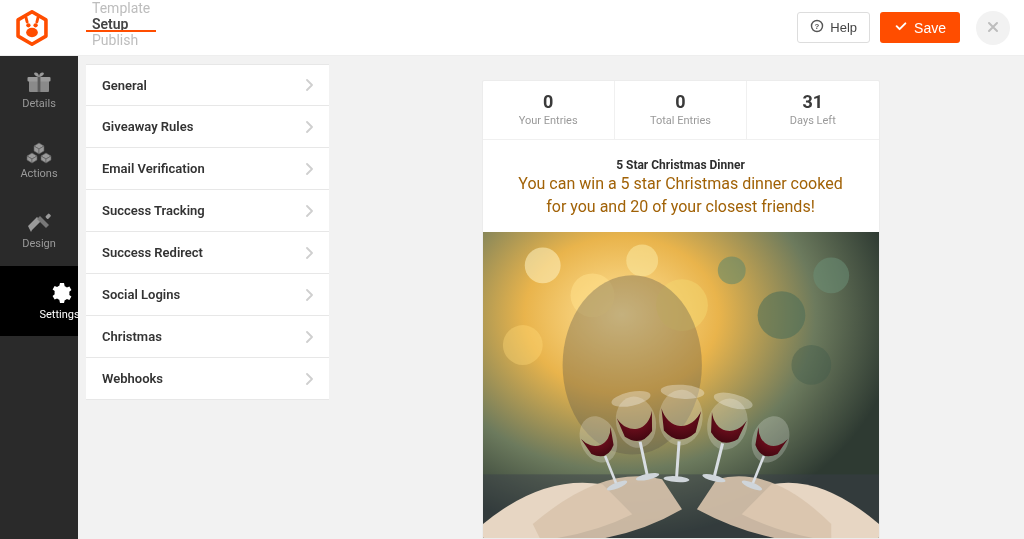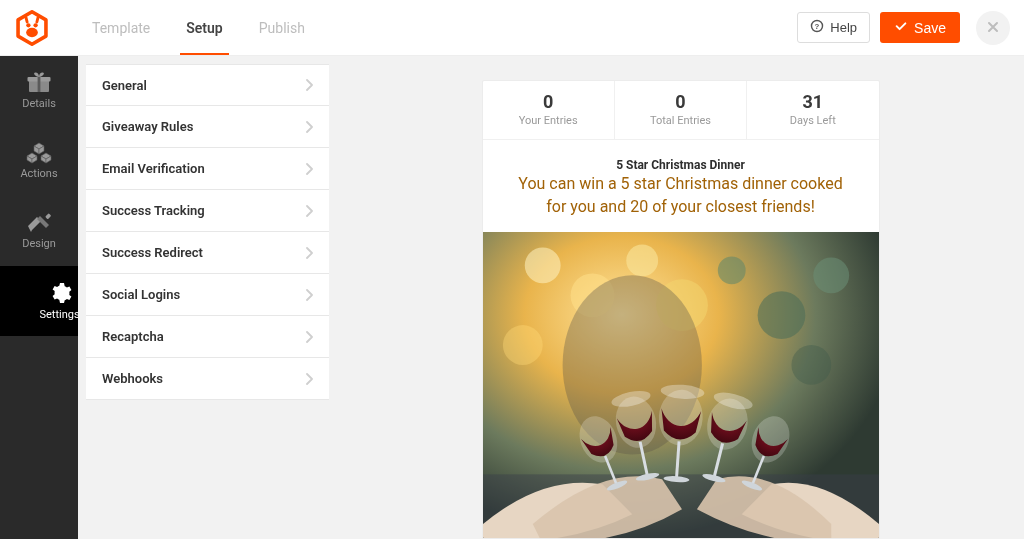--- a/index.html
+++ b/index.html
@@ -1,20 +1,20 @@
 <!DOCTYPE html>
 <html><head>
 <meta charset="utf-8">
 <style>
   * { box-sizing: border-box; margin: 0; padding: 0; }
   html, body { width: 1024px; height: 539px; font-family: -apple-system, BlinkMacSystemFont, "Segoe UI", Roboto, "Helvetica Neue", Arial, sans-serif; overflow: hidden; background:#fff; }
   
   .topbar { height: 56px; display:flex; align-items:center; border-bottom:1px solid #eee; padding:0 14px 0 12px; position:relative; }
   .logo-hex { width:40px; height:40px; display:flex; align-items:center; justify-content:center; }
-  .tabs { display:flex; margin-left:22px; height:100%; }
+  .tabs { display:flex; margin-left:22px; height:100%;flex-direction:column; }
   .tab { display:flex; align-items:center; padding:0 18px; font-size:14px; color:#bdbdbd; position:relative; cursor:pointer; }
   .tab.active { color:#444; font-weight:600; }
   .tab.active::after { content:""; position:absolute; left:12px; right:12px; bottom:0; height:2px; background:#ff4d00; }
   .top-right { margin-left:auto; display:flex; align-items:center; gap:10px; }
   .help-btn { display:flex; align-items:center; gap:6px; border:1px solid #ddd; background:#fff; padding:6px 12px; border-radius:3px; font-size:13px; color:#444; cursor:pointer; }
   .save-btn { display:flex; align-items:center; gap:6px; background:#ff4d00; color:#fff; padding:7px 14px; border:none; border-radius:3px; font-size:14px; font-weight:500; cursor:pointer; }
   .close-btn { width:34px; height:34px; border-radius:50%; background:#f2f2f2; display:flex; align-items:center; justify-content:center; color:#bdbdbd; cursor:pointer; margin-left:6px; }
   
   .body { display:flex; height:calc(100% - 56px); }
   .leftbar { width:78px; background:#2a2a2a; display:flex; flex-direction:column; }
@@ -189,21 +189,21 @@
       </div>
       <div class="settings-item">
         <span>Social Logins</span>
         <span class="chev">
             <svg width="8" height="12" viewBox="0 0 8 12">
               <path d="M2 1 L7 6 L2 11" fill="none" stroke="#cfcfcf" stroke-width="1.8" stroke-linecap="round" stroke-linejoin="round"></path>
             </svg>
           </span>
       </div>
       <div class="settings-item">
-        <span>Recaptcha</span>
+        <span>Christmas</span>
         <span class="chev">
             <svg width="8" height="12" viewBox="0 0 8 12">
               <path d="M2 1 L7 6 L2 11" fill="none" stroke="#cfcfcf" stroke-width="1.8" stroke-linecap="round" stroke-linejoin="round"></path>
             </svg>
           </span>
       </div>
       <div class="settings-item">
         <span>Webhooks</span>
         <span class="chev">
             <svg width="8" height="12" viewBox="0 0 8 12">

